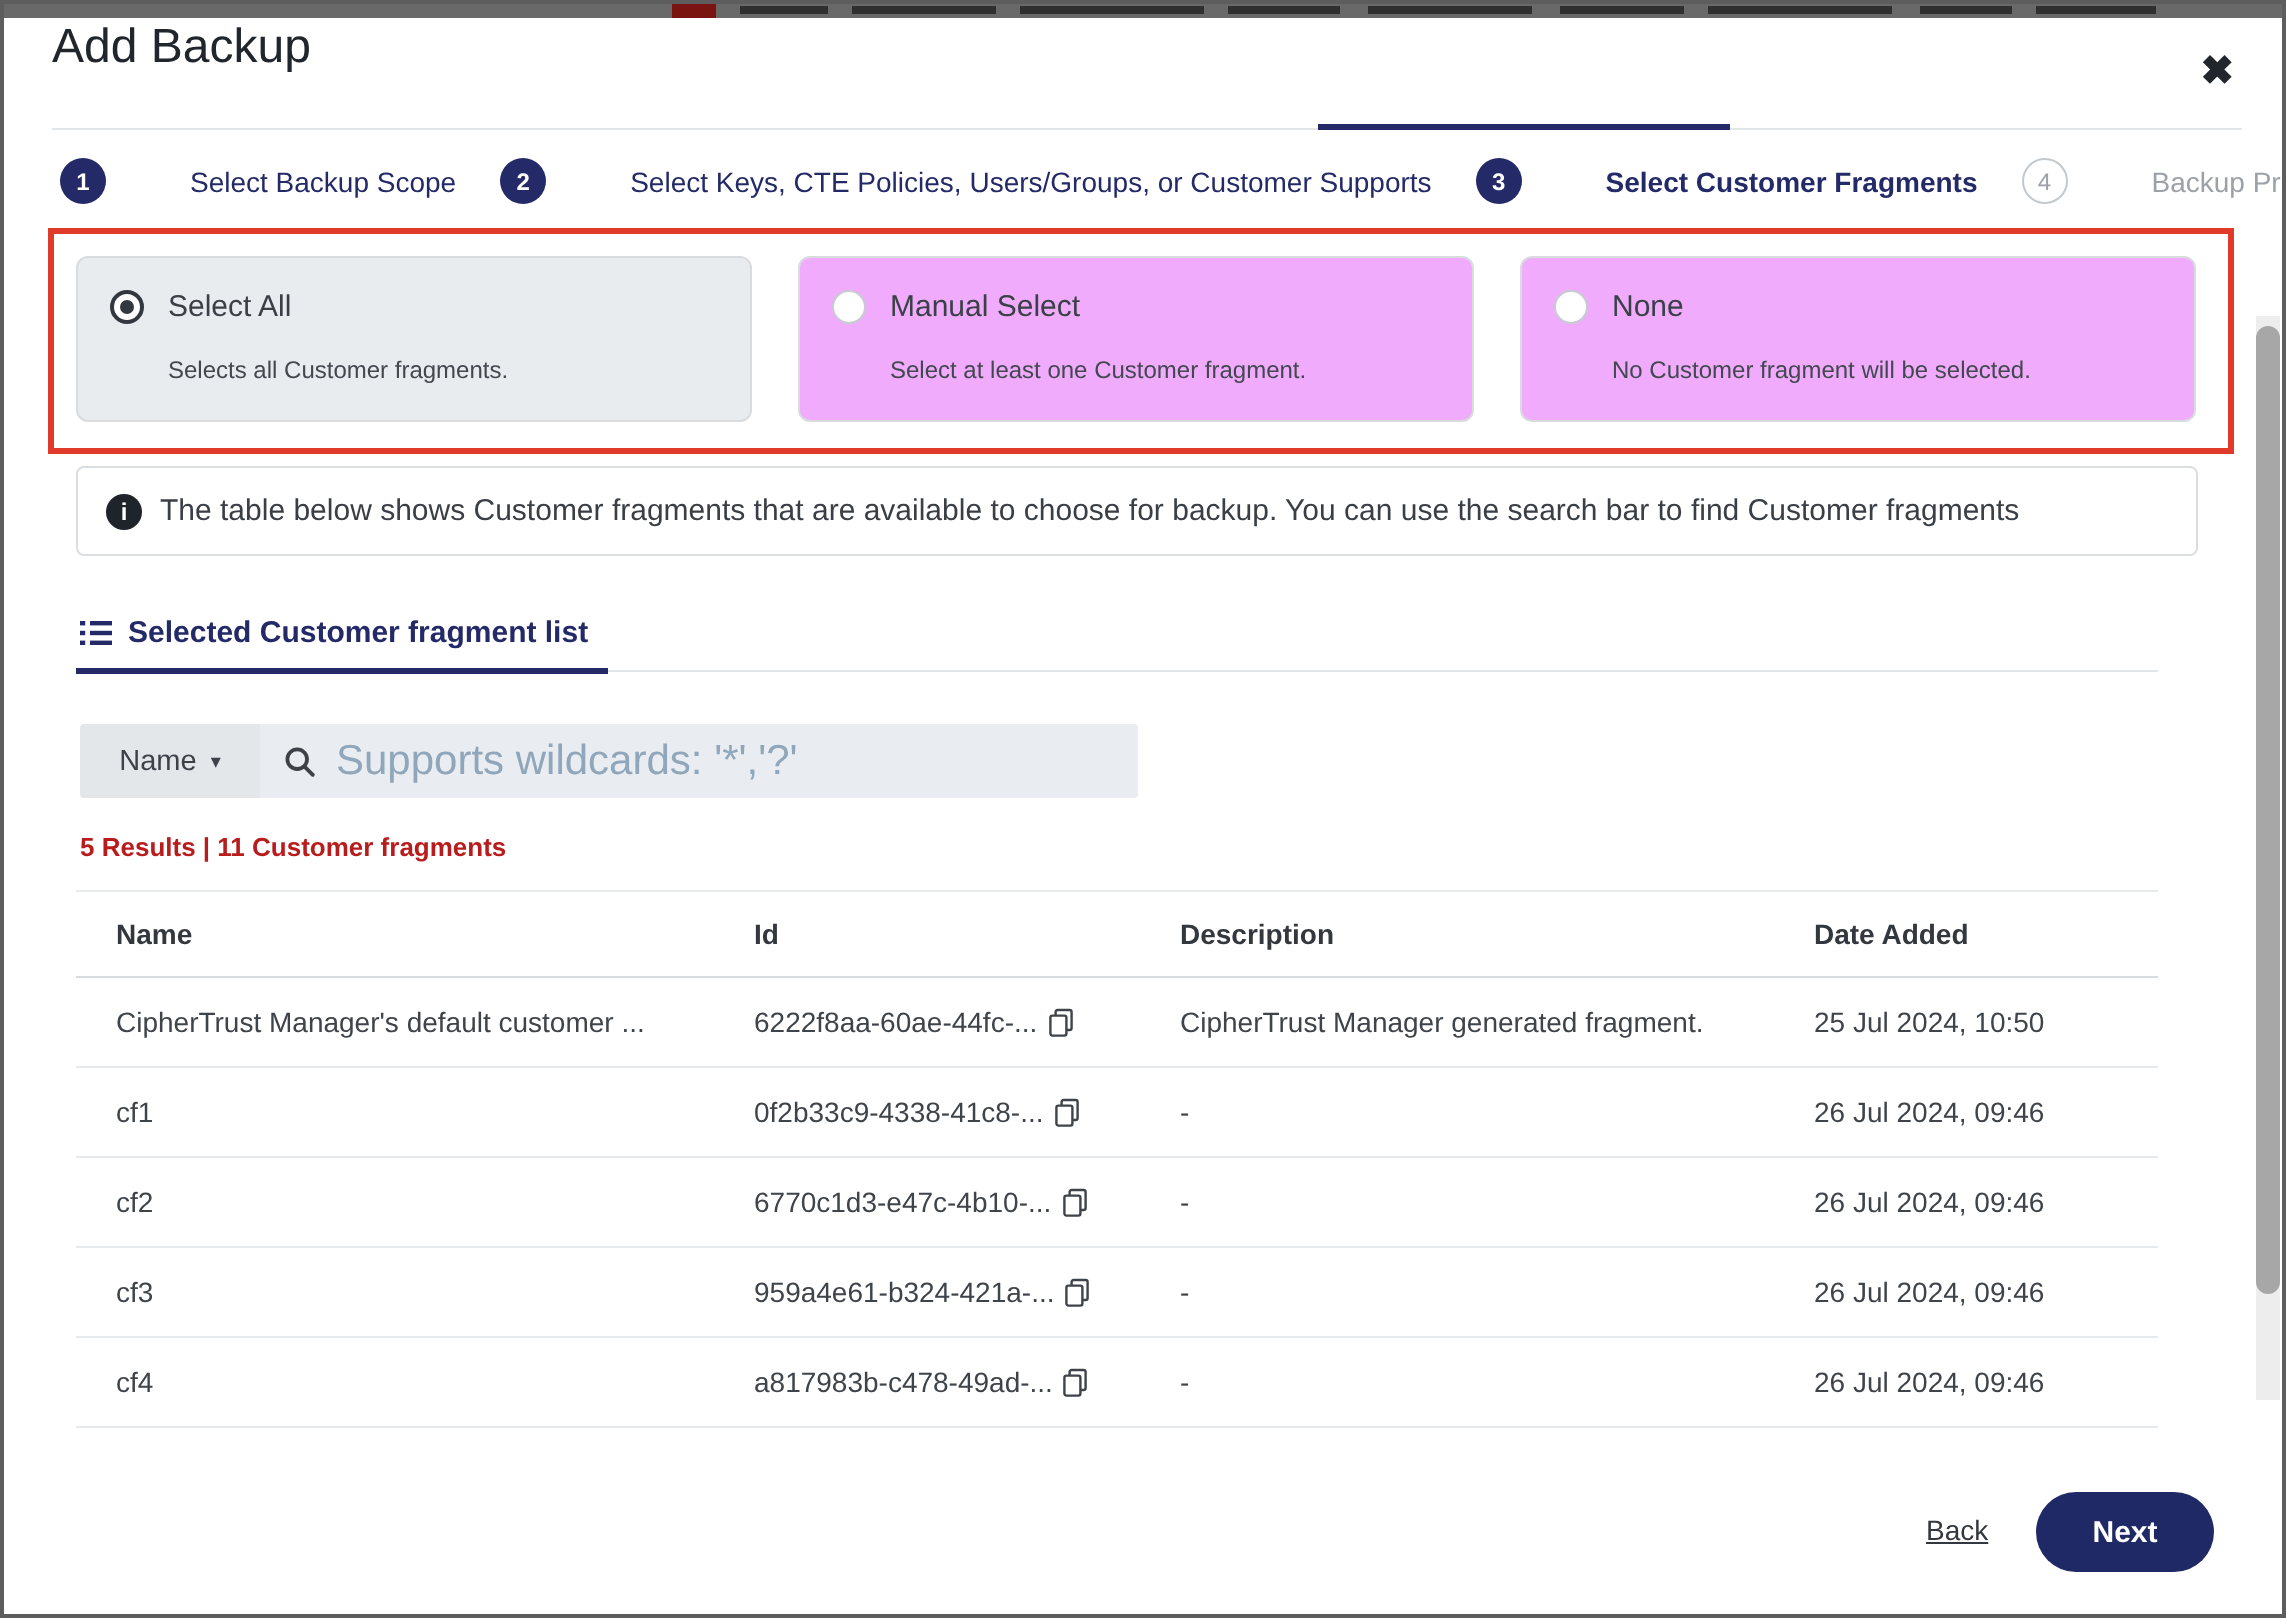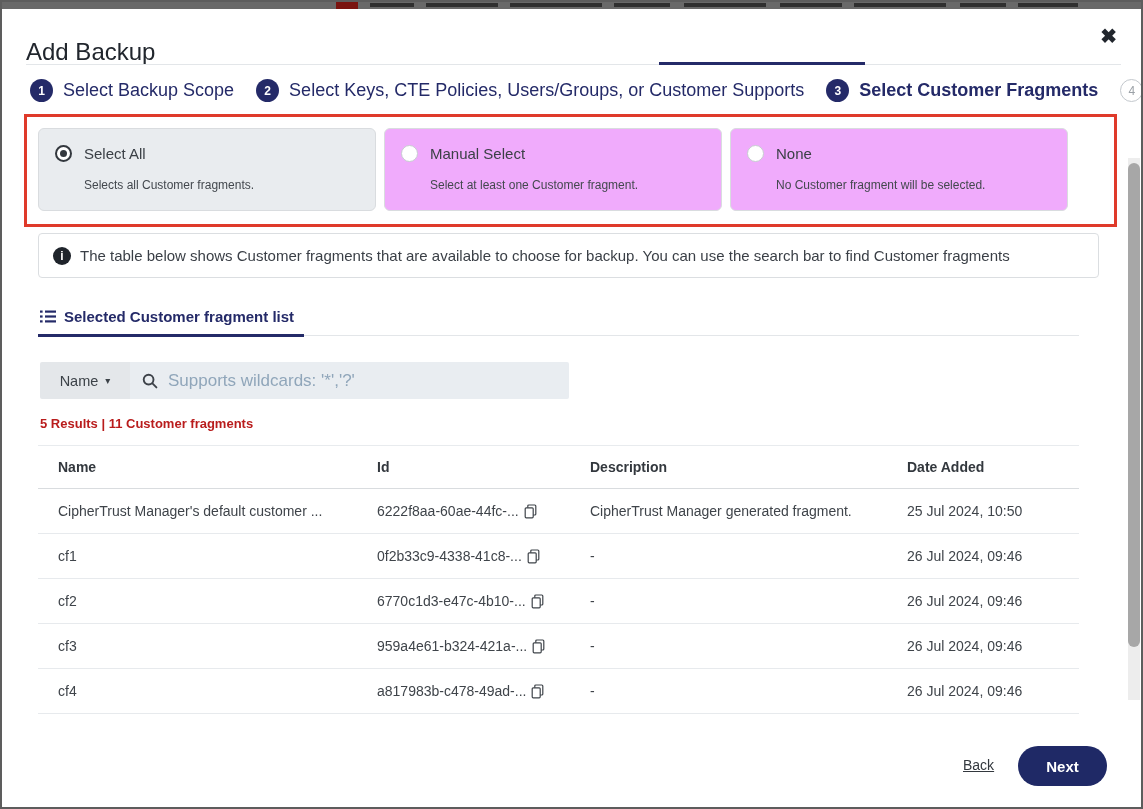--- a/index.html
+++ b/index.html
@@ -8,43 +8,43 @@
   #screen {
     position:relative; width:1143px; height:809px; overflow:hidden;
     border:2px solid #5d5d5d; background:#ffffff;
   }
   
   .bg-strip { position:absolute; left:0; top:0; width:1143px; height:7px; background:#696969; }
   .bg-strip .mark { position:absolute; top:1px; height:4px; background:#2f2f2f; }
   .bg-strip .red-mark { position:absolute; top:0; height:7px; background:#7a1410; }
 
   
-  .modal-title { position:absolute; left:24px; top:36px; font-size:24px; font-weight:500; color:#21262d; }
+  .modal-title { position:absolute; left:24px; top:8px; font-size:24px; font-weight:500; color:#21262d; }
   .close-btn { position:absolute; right:24px; top:24px; font-size:20px; font-weight:700; color:#21262d; cursor:pointer; line-height:1; }
   .header-divider { position:absolute; left:24px; top:62px; width:1095px; height:1px; background:#e3e6e9; }
   .header-divider-active { position:absolute; left:657px; top:60px; width:206px; height:3px; background:#242a68; }
 
   
   .stepper { position:absolute; left:28px; top:77px; display:flex; align-items:center; gap:22px; }
   .step { display:flex; align-items:center; gap:10px; cursor:pointer; }
   .step-circle {
     width:23px; height:23px; border-radius:50%; background:#242a68; color:#fff;
     font-size:12px; font-weight:700; display:flex; align-items:center; justify-content:center; flex:0 0 auto;
   }
-  .step-label { font-size:18px; color:#242a68; white-space:nowrap; }
+  .step-label { font-size:14px; color:#242a68; white-space:nowrap;margin-left:32px; }
   .step.active .step-label { font-weight:700; }
   .step.upcoming .step-circle { background:#fff; border:1.5px solid #c3c8cd; color:#9ba1a7; font-weight:400; }
   .step.upcoming .step-label { color:#9ba1a7; }
 
   
   .annotation-rect { position:absolute; left:22px; top:112px; width:1093px; height:113px;
     border:3px solid #df3a2a; pointer-events:none; z-index:9; }
 
   
-  .cards { position:absolute; left:36px; top:126px; display:flex; gap:8px; }
+  .cards { position:absolute; left:36px; top:126px; display:flex; gap:23px; }
   .card { width:338px; height:83px; background:#f0abfc; border:1px solid #d9dcdf; border-radius:6px; position:relative; cursor:pointer; }
   .card.selected { background:#e9ecef; }
   .radio { position:absolute; left:16px; top:16px; width:17px; height:17px; border-radius:50%;
     border:1.5px solid #c7ccd1; background:#fff; }
   .card.selected .radio { border:2px solid #33383e; }
   .card.selected .radio::after { content:""; position:absolute; left:3px; top:3px; width:7px; height:7px; border-radius:50%; background:#33383e; }
   .card-title { position:absolute; left:45px; top:16px; font-size:15px; font-weight:500; color:#3b4046; }
   .card-desc { position:absolute; left:45px; top:49px; font-size:12px; color:#43484e; }
 
   
@@ -60,21 +60,21 @@
     font-size:15px; font-weight:600; cursor:pointer; }
   .tab-underline { position:absolute; left:0; bottom:-2px; width:266px; height:3px; background:#242a68; }
 
   
   .search-row { position:absolute; left:38px; top:360px; display:flex; height:37px; }
   .field-dropdown { width:90px; background:#e4e7ea; display:flex; align-items:center; justify-content:center;
     gap:7px; font-size:14.5px; color:#3c4248; cursor:pointer; border-radius:2px 0 0 2px; }
   .caret { font-size:10px; color:#3c4248; }
   .search-box { width:439px; background:#e9edf1; display:flex; align-items:center; padding:0 12px; border-radius:0 2px 2px 0; }
   .search-box svg { flex:0 0 auto; margin-right:10px; }
-  .search-box input { flex:1; border:none; outline:none; background:transparent; font-size:17px;
+  .search-box input { flex:1; border:none; outline:none; background:transparent; font-size:21px;
     font-family:"Liberation Sans", sans-serif; color:#3c4248; }
   .search-box input::placeholder { color:#90a6ba; opacity:1; }
 
   .results-line { position:absolute; left:38px; top:414px; font-size:13px; color:#b91c1c;font-weight:bold; }
 
   
   .table { position:absolute; left:36px; top:443px; width:1041px; }
   .t-row { display:grid; grid-template-columns:319px 213px 317px 192px; align-items:center; padding-left:20px; }
   .t-head { height:44px; border-top:1px solid #e8ebee; border-bottom:1px solid #d9dcdf; }
   .t-head .t-cell { font-size:14px; font-weight:600; color:#33383e; }

